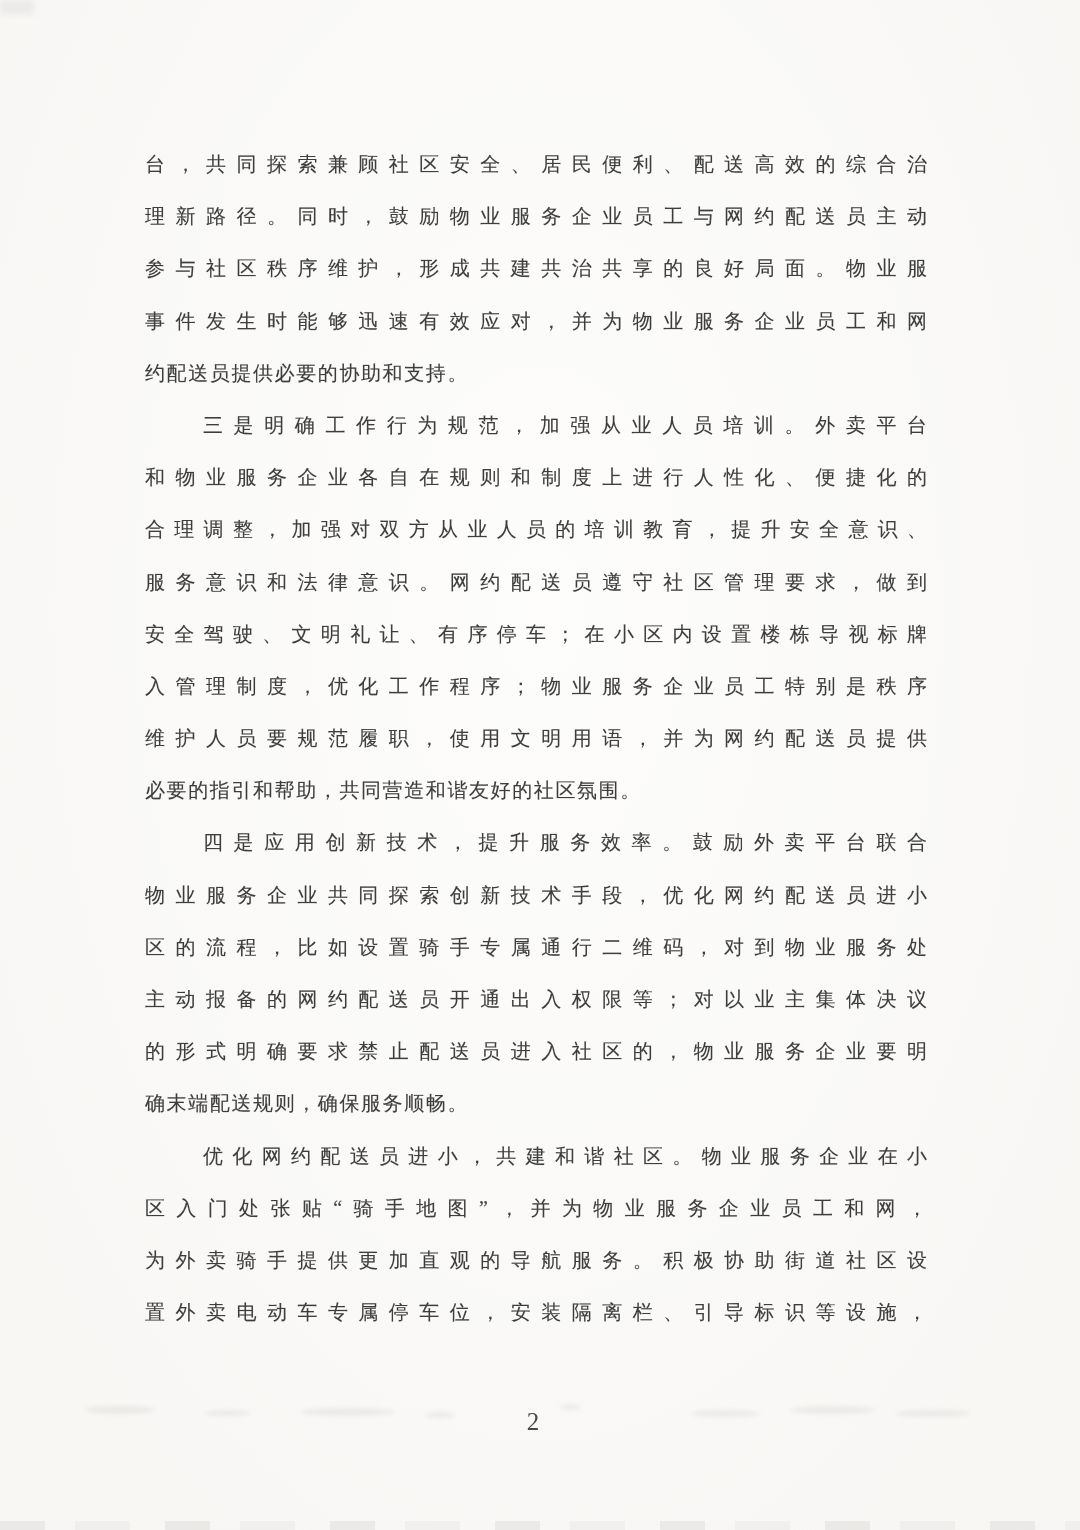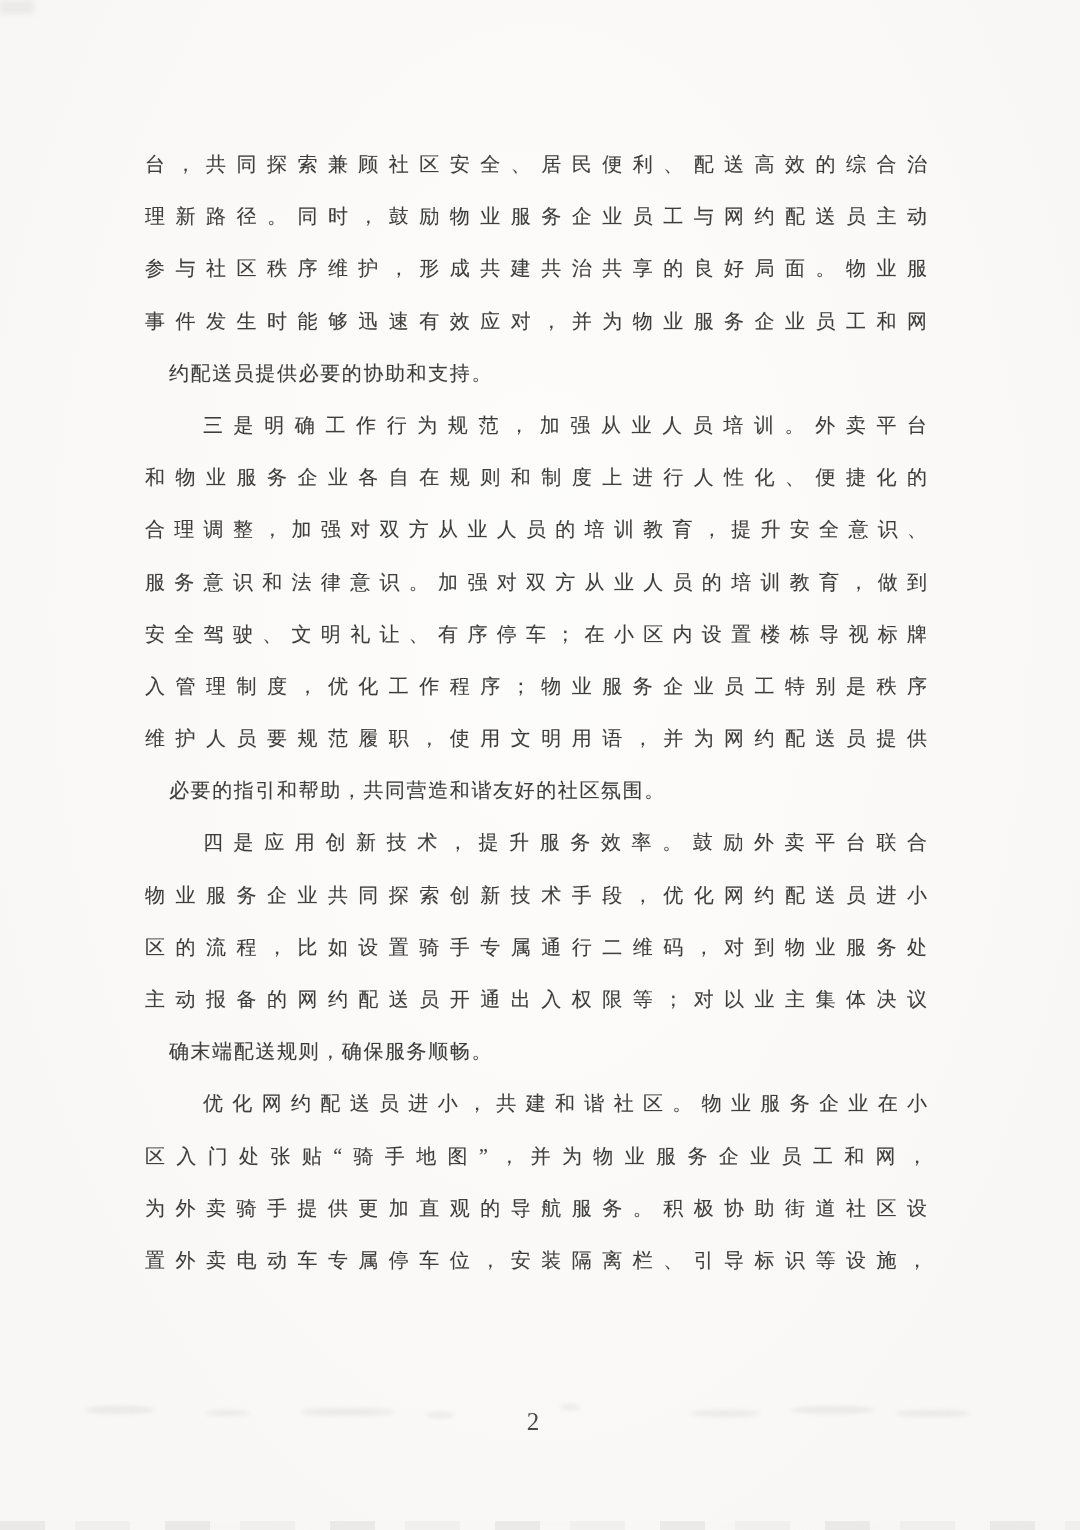--- a/index.html
+++ b/index.html
@@ -29,21 +29,20 @@
     text-align: justify;
     text-align-last: justify;
     text-justify: inter-character;
     white-space: normal;
     overflow: hidden;
   }
   .ln.end {
     text-align: center;
     text-align-last: left;
     letter-spacing: 1.6px;
-    margin-left: 24px;
   }
   .ln.ind { text-indent: 58px; }
 
   .footer {
     position: absolute;
     top: 1408px; left: 0; width: 1066px;
     text-align: center;
     font-size: 25px;
     color: #4a4a4a;
   }
@@ -89,29 +88,30 @@
 
   <div class="body-text">
     <div class="ln">台，共同探索兼顾社区安全、居民便利、配送高效的综合治</div>
     <div class="ln">理新路径。同时，鼓励物业服务企业员工与网约配送员主动</div>
     <div class="ln">参与社区秩序维护，形成共建共治共享的良好局面。物业服</div>
     <div class="ln">事件发生时能够迅速有效应对，并为物业服务企业员工和网</div>
     <div class="ln end">约配送员提供必要的协助和支持。</div>
     <div class="ln ind">三是明确工作行为规范，加强从业人员培训。外卖平台</div>
     <div class="ln">和物业服务企业各自在规则和制度上进行人性化、便捷化的</div>
     <div class="ln">合理调整，加强对双方从业人员的培训教育，提升安全意识、</div>
-    <div class="ln">服务意识和法律意识。加强对双方从业人员的培训教育，做到</div>
+    <div class="ln">服务意识和法律意识。网约配送员遵守社区管理要求，做到</div>
     <div class="ln">安全驾驶、文明礼让、有序停车；在小区内设置楼栋导视标牌</div>
     <div class="ln">入管理制度，优化工作程序；物业服务企业员工特别是秩序</div>
     <div class="ln">维护人员要规范履职，使用文明用语，并为网约配送员提供</div>
     <div class="ln end">必要的指引和帮助，共同营造和谐友好的社区氛围。</div>
     <div class="ln ind">四是应用创新技术，提升服务效率。鼓励外卖平台联合</div>
     <div class="ln">物业服务企业共同探索创新技术手段，优化网约配送员进小</div>
     <div class="ln">区的流程，比如设置骑手专属通行二维码，对到物业服务处</div>
     <div class="ln">主动报备的网约配送员开通出入权限等；对以业主集体决议</div>
+    <div class="ln">的形式明确要求禁止配送员进入社区的，物业服务企业要明</div>
     <div class="ln end">确末端配送规则，确保服务顺畅。</div>
     <div class="ln ind">优化网约配送员进小，共建和谐社区。物业服务企业在小</div>
     <div class="ln">区入门处张贴“骑手地图”，并为物业服务企业员工和网，</div>
     <div class="ln">为外卖骑手提供更加直观的导航服务。积极协助街道社区设</div>
     <div class="ln">置外卖电动车专属停车位，安装隔离栏、引导标识等设施，</div>
   </div>
 
   <div>
     <div class="smudge s1"></div>
     <div class="smudge s2"></div>

